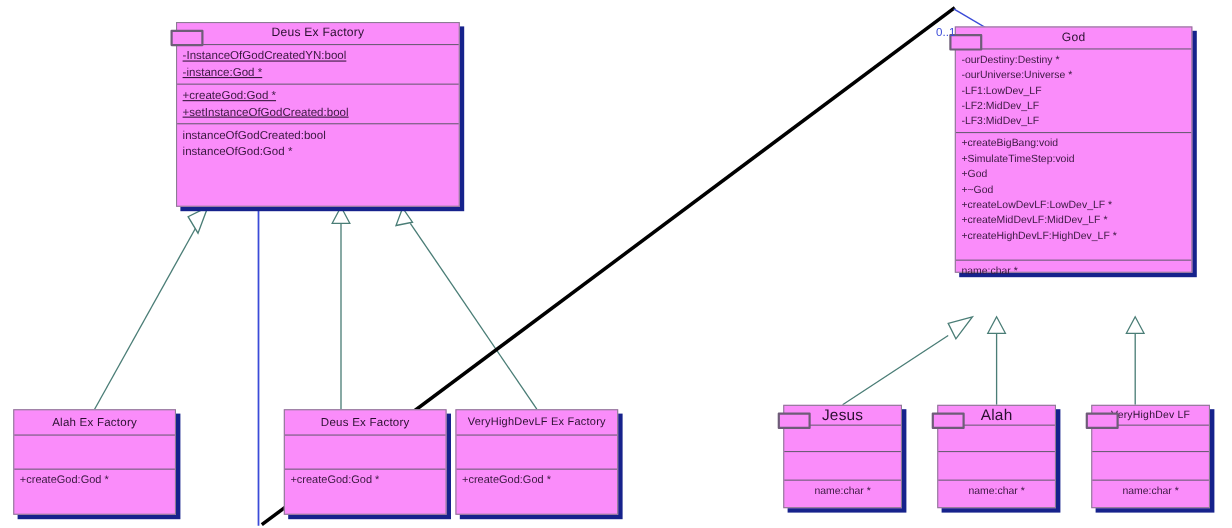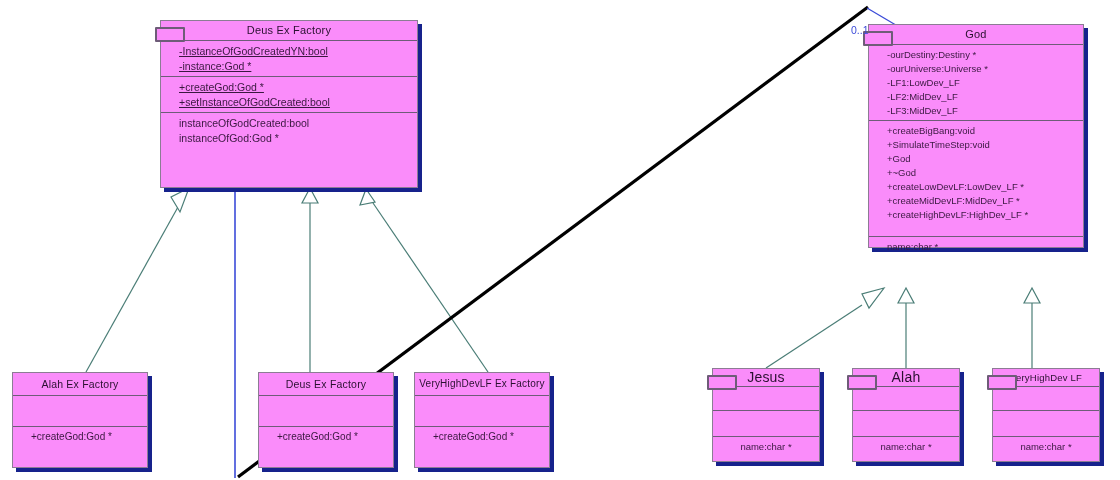--- a/index.html
+++ b/index.html
@@ -30,21 +30,21 @@
   .comp:last-child{border-bottom:none;}
   .title{
     text-align:center;
     font-weight:normal;
     color:#2A1030;
     letter-spacing:.2px;
   }
   .mem{
     color:#3A1840;
     white-space:nowrap;
-    padding-left:18px;
+    padding-left:5px;
   }
   .mem.u{text-decoration:underline;}
   .memlist{padding-top:3px;padding-bottom:3px;}
 
   
   .tab{
     position:absolute;
     left:-6px;top:6px;
     width:26px;height:11px;
     background:#FA8CFA;
@@ -63,21 +63,21 @@
   #deus-c4{height:74px;}
 
   #box-god{left:868px;top:24px;width:216px;height:224px;}
   #box-god .title{font-size:11px;line-height:19px;}
   #box-god .mem{font-size:9.5px;line-height:14px;}
   #god-c1{height:20px;}
   #god-c2{height:76px;}
   #god-c3{height:116px;}
   #god-c4{height:34px;}
 
-  .factory{width:136px;height:96px;top:372px;}
+  .factory{width:148px;height:96px;top:372px;}
   .factory .title{font-size:10.5px;line-height:22px;}
   .factory .mem{font-size:10px;line-height:20px;}
   .f-c1{height:23px;}
   .f-c2{height:31px;}
   .f-c3{height:40px;}
   #box-alah-f{left:12px;}
   #box-jesus-f{left:258px;}
   #box-vhd-f{left:414px;}
   #box-vhd-f .title{font-size:10px;}
 

